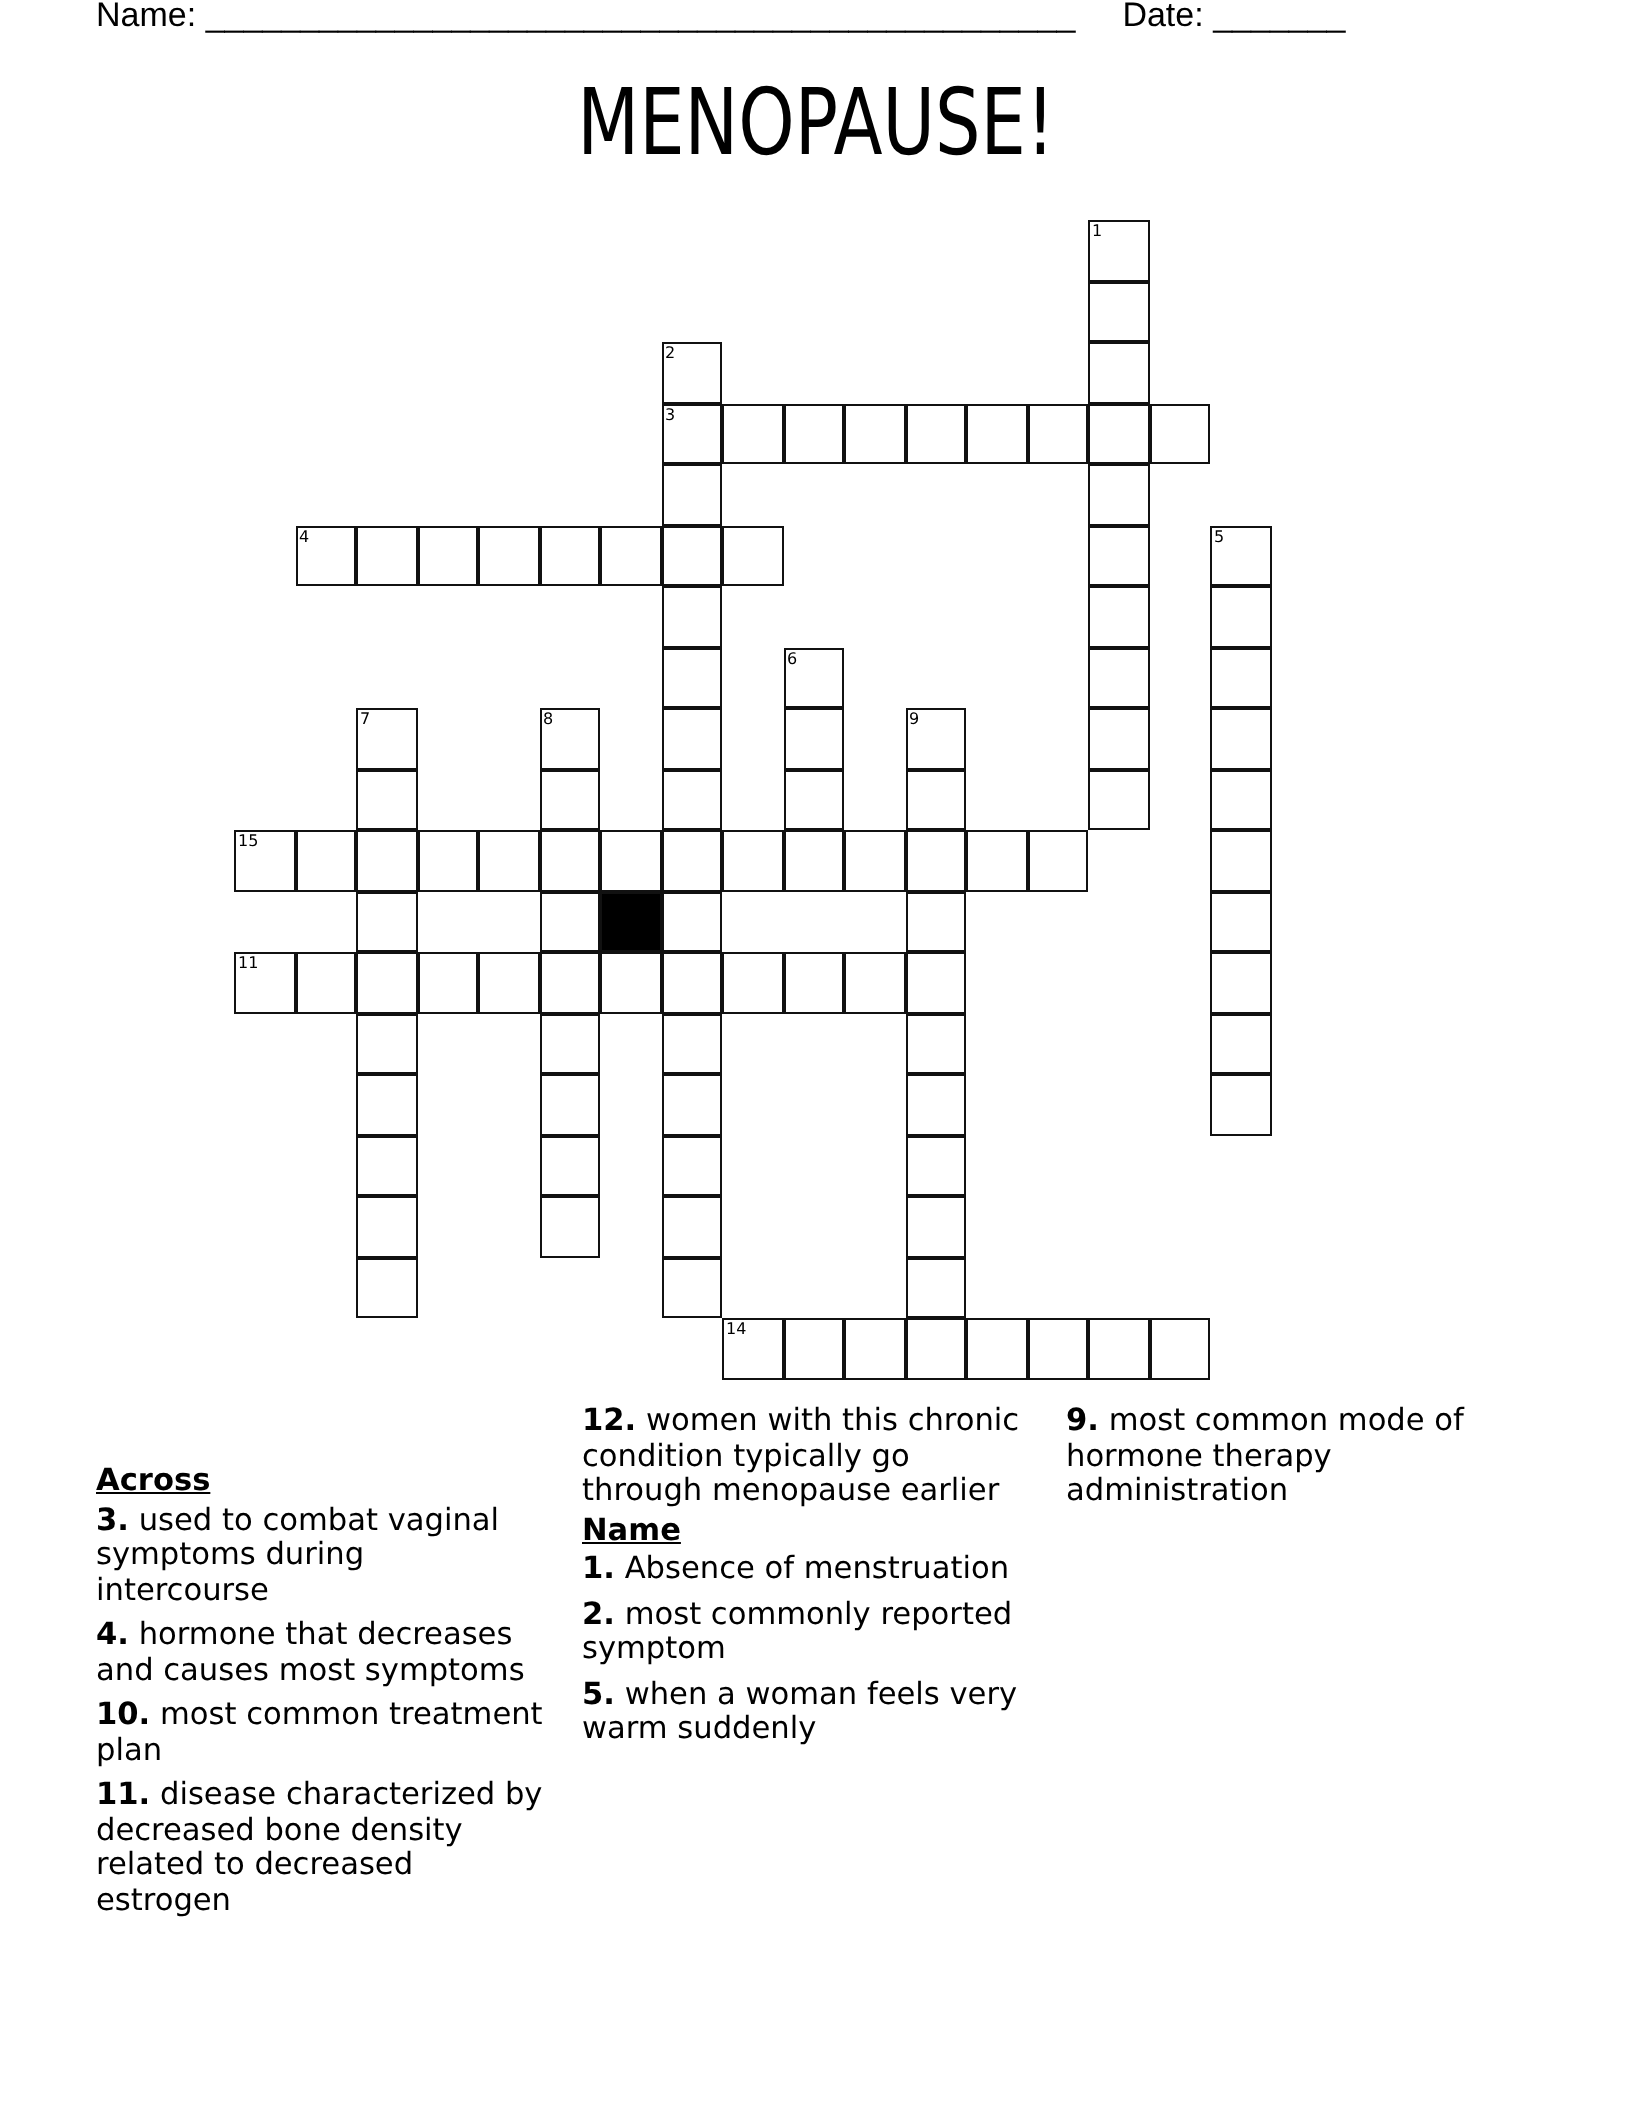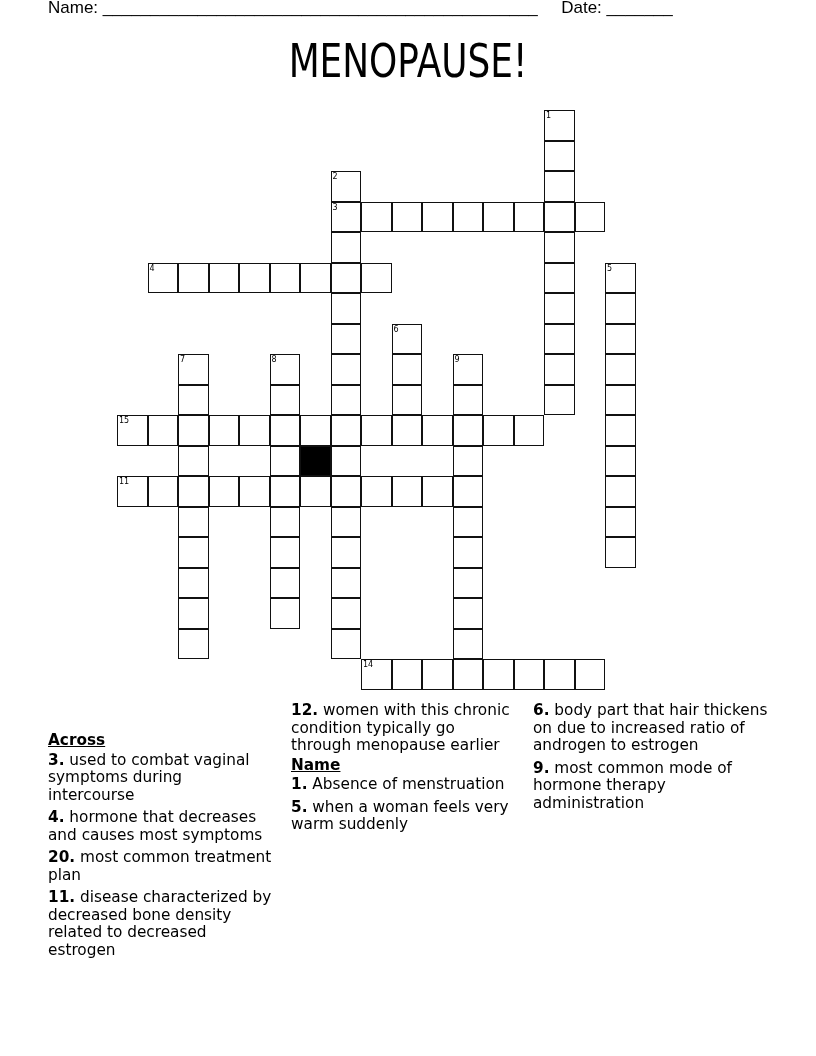--- a/index.html
+++ b/index.html
@@ -186,27 +186,27 @@
     <div class="cell" style="left: 513.5px; top: 659px;"></div>
     <div class="cell" style="left: 544px; top: 659px;"></div>
     <div class="cell" style="left: 574.5px; top: 659px;"></div>
     <div class="cell black" style="left: 300px; top: 445.5px;"></div>
   </div>
 
 <div class="clues col1">
   <div class="heading">Across</div>
   <div class="clue"><b>3.</b> <span>used to combat vaginal symptoms during intercourse</span></div>
   <div class="clue"><b>4.</b> <span>hormone that decreases and causes most symptoms</span></div>
-  <div class="clue"><b>20.</b> <span>most common treatment plan</span></div>
+  <div class="clue"><b>10.</b> <span>most common treatment plan</span></div>
   <div class="clue"><b>11.</b> <span>disease characterized by decreased bone density related to decreased estrogen</span></div>
 </div>
 
 <div class="clues col2">
   <div class="clue" style="margin-bottom:2px"><b>12.</b> <span>women with this chronic condition typically go through menopause earlier</span></div>
   <div class="heading">Name</div>
   <div class="clue"><b>1.</b> <span>Absence of menstruation</span></div>
+  <div class="clue"><b>2.</b> <span>most commonly reported symptom</span></div>
   <div class="clue"><b>5.</b> <span>when a woman feels very warm suddenly</span></div>
 </div>
 
 <div class="clues col3">
-  <div class="clue"><b>6.</b> <span>body part that hair thickens on due to increased ratio of androgen to estrogen</span></div>
   <div class="clue"><b>9.</b> <span>most common mode of hormone therapy administration</span></div>
 </div>
 
 </body></html>

